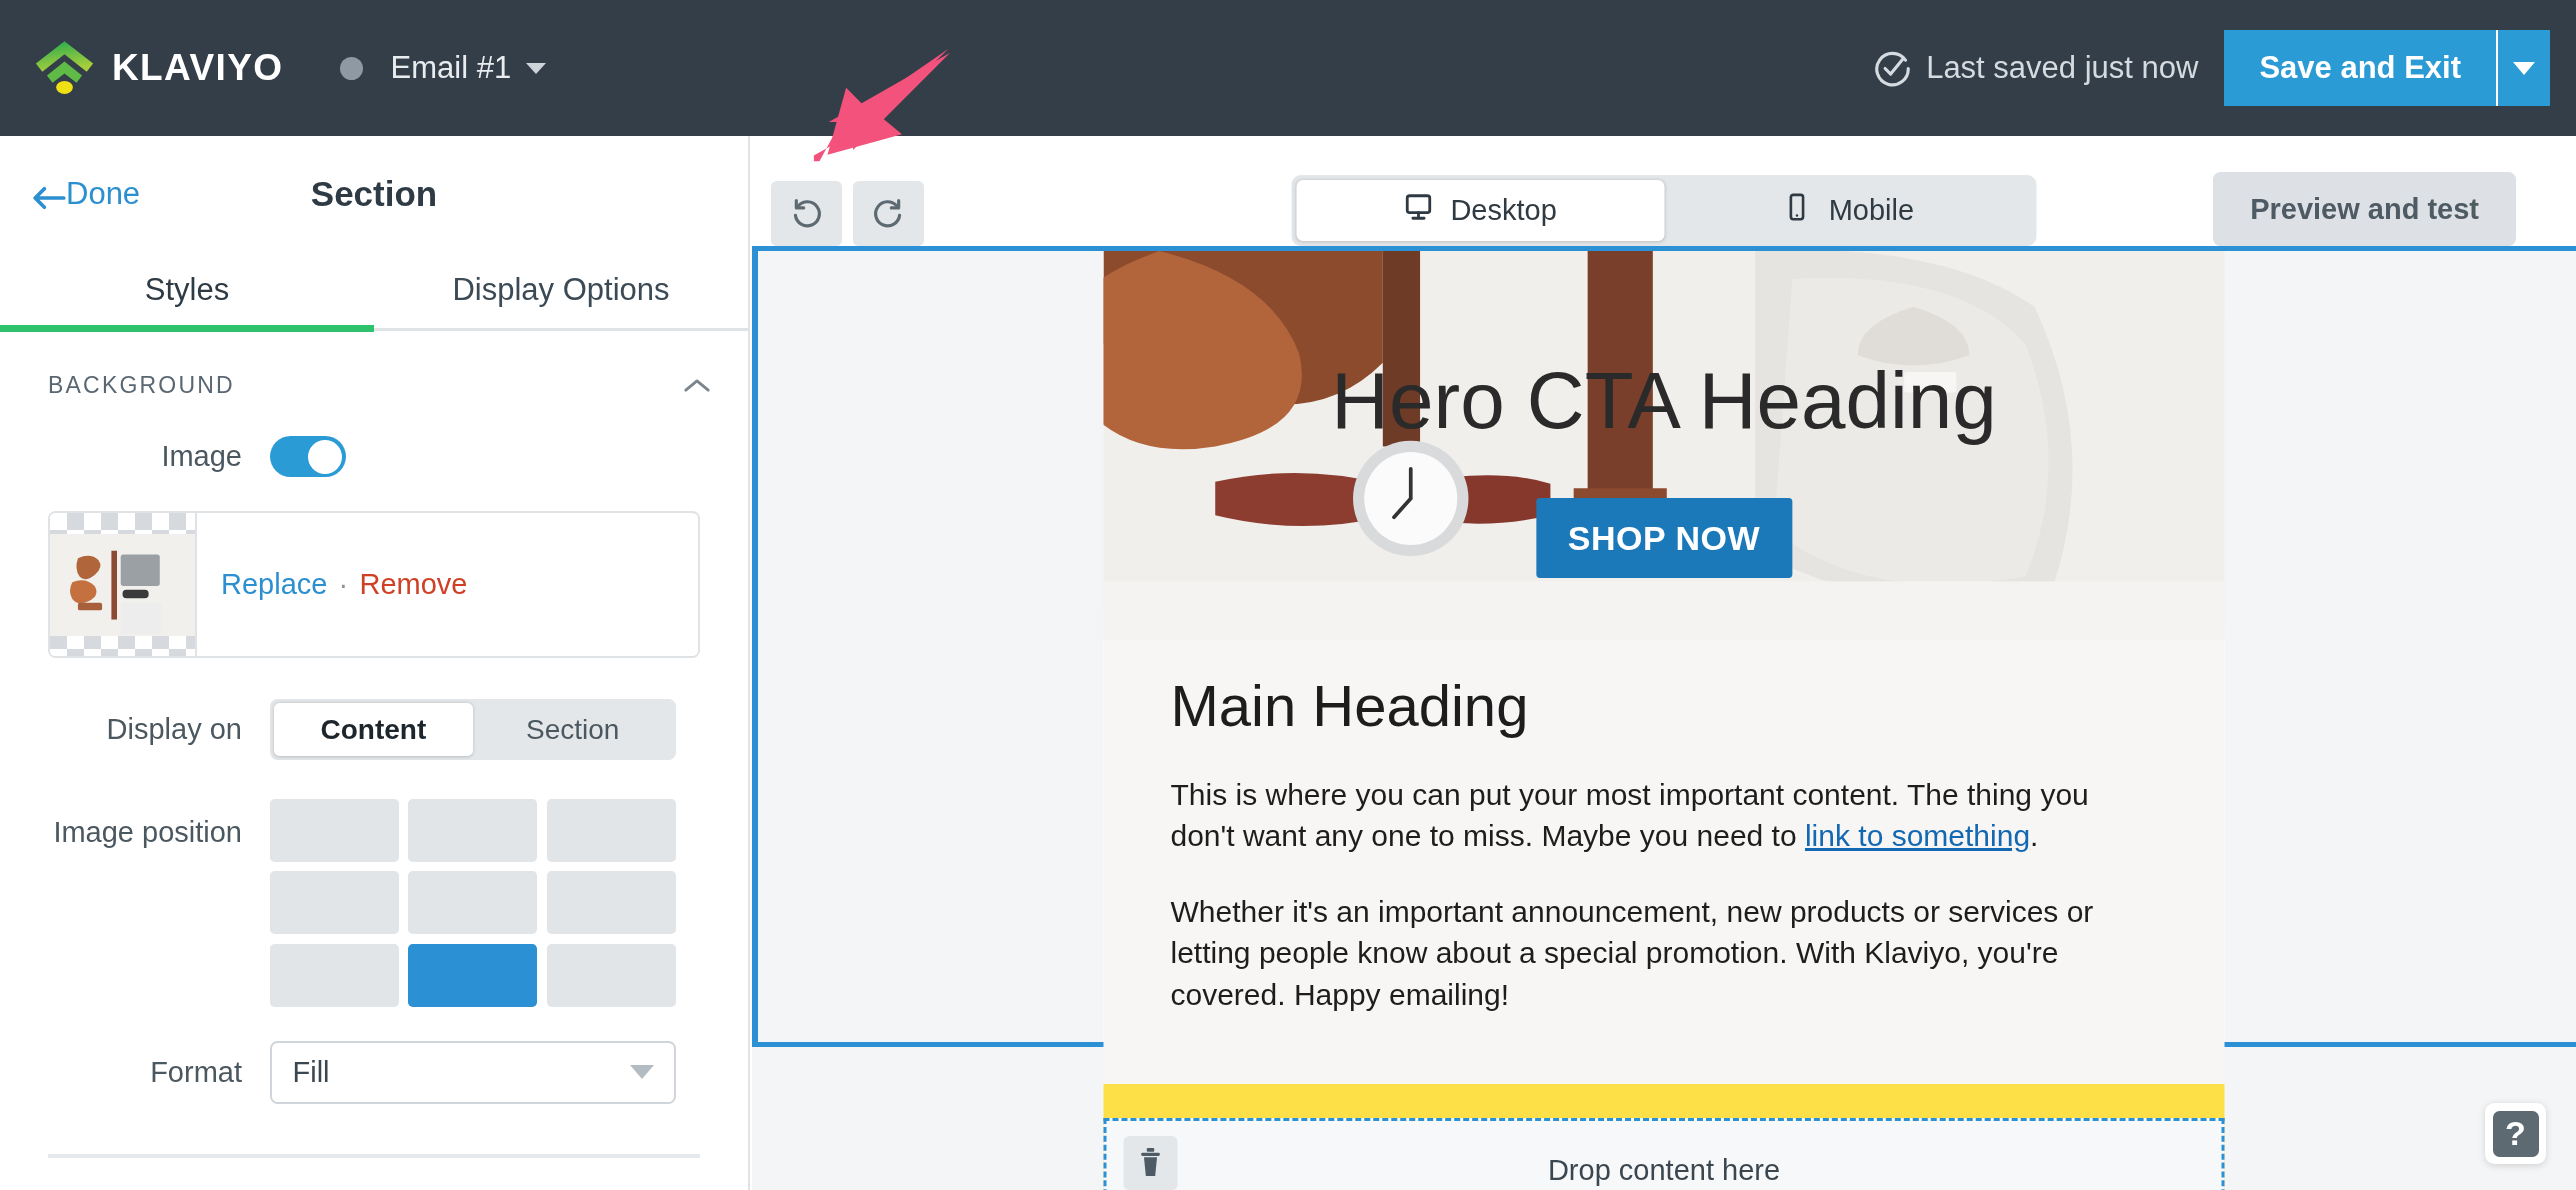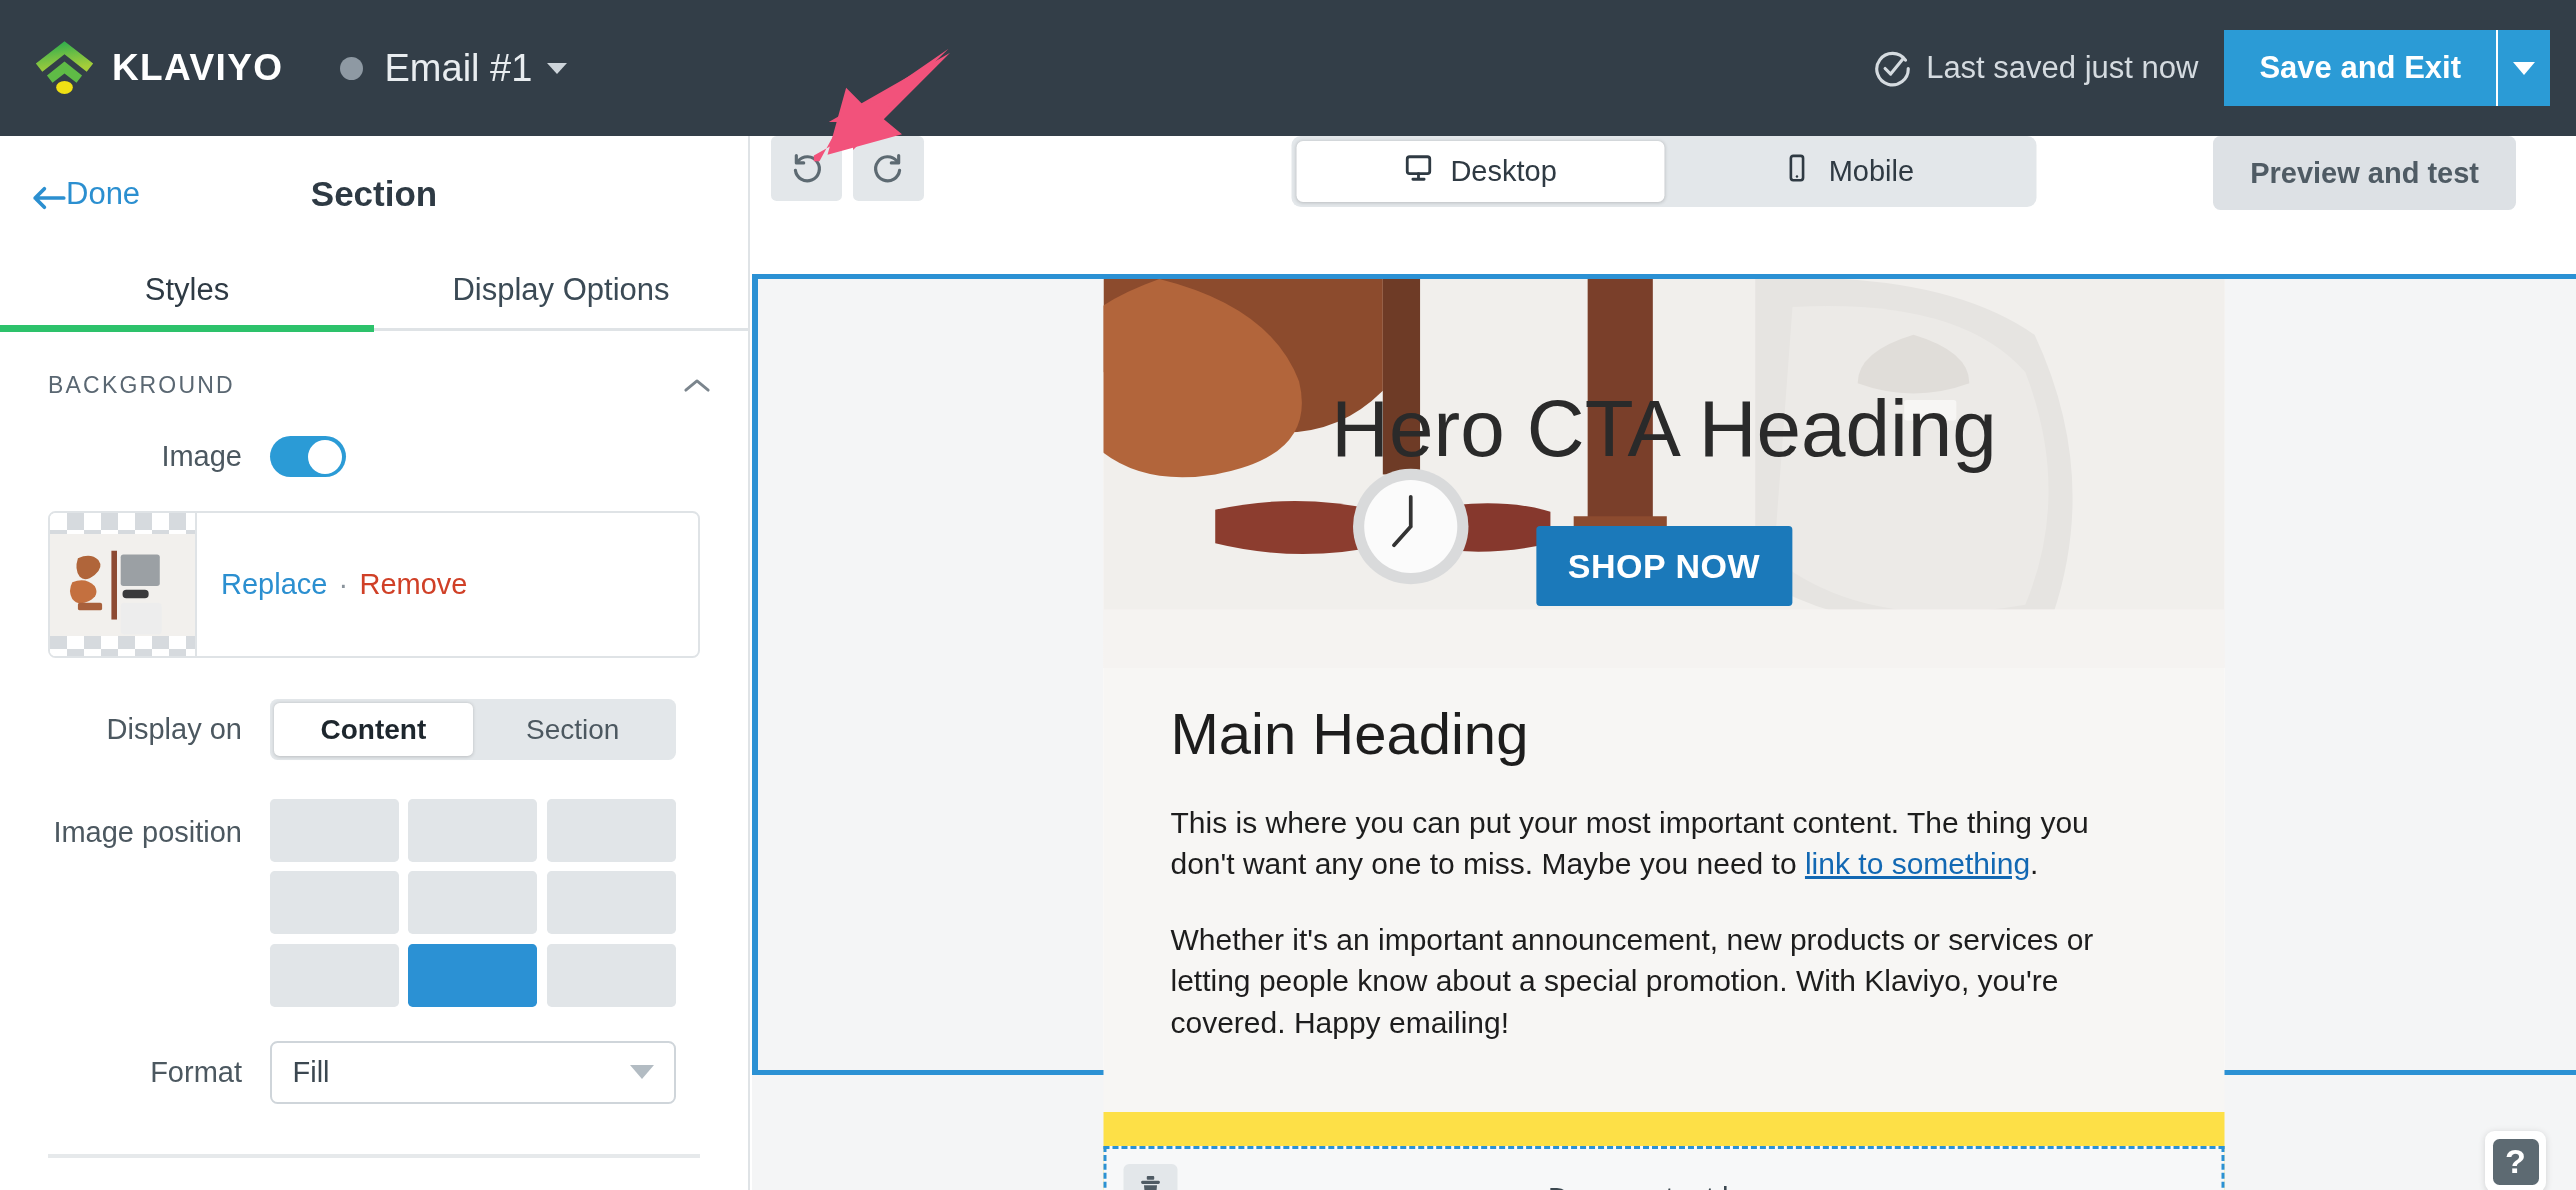--- a/index.html
+++ b/index.html
@@ -20,21 +20,21 @@
   .logo-mark { width: 61px; height: 58px; position: relative; }
   .brand-name {
     color: #ffffff; font-size: 37px; font-weight: bold;
     letter-spacing: 1.4px; margin-left: 17px;
   }
   .status-dot {
     width: 23px; height: 23px; border-radius: 50%;
     background: #8e99a3; margin-left: 56px;
   }
   .doc-title {
-    color: #e9edf0; font-size: 38px; margin-left: 22px;
+    color: #e9edf0; font-size: 31px; margin-left: 28px;
     display: flex; align-items: center; gap: 15px;
   }
   .caret-down {
     width: 0; height: 0;
     border-left: 10.2px solid transparent; border-right: 10.2px solid transparent;
     border-top: 11.2px solid #cdd4da;
   }
   .topbar-right {
     margin-left: auto; display: flex; align-items: center; margin-right: 26px;
   }
@@ -173,21 +173,21 @@
     position: absolute; left: 48px; right: 48px; top: 1018px;
     height: 3.7px; background: #e6e9eb;
   }
 
   
   .canvas-wrap {
     position: absolute; left: 752px; top: 136px;
     width: 1824px; height: 1054px; background: #f4f5f6;
   }
   .canvas-toolbar {
-    height: 138px; background: #ffffff; display: flex; align-items: flex-start;
+    height: 110px; background: #ffffff; display: flex; align-items: flex-end;
     position: relative;
   }
   .undo-redo { display: flex; gap: 11.2px; margin-left: 18.6px; }
   .icon-btn {
     width: 71px; height: 65px; background: #e3e7ea; border-radius: 5.6px;
     display: flex; align-items: center; justify-content: center; cursor: pointer;
   }
   .device-toggle {
     position: absolute; left: 50%; transform: translateX(-50%);
     display: flex; background: #e3e7ea; border-radius: 9.3px; padding: 4.7px;

